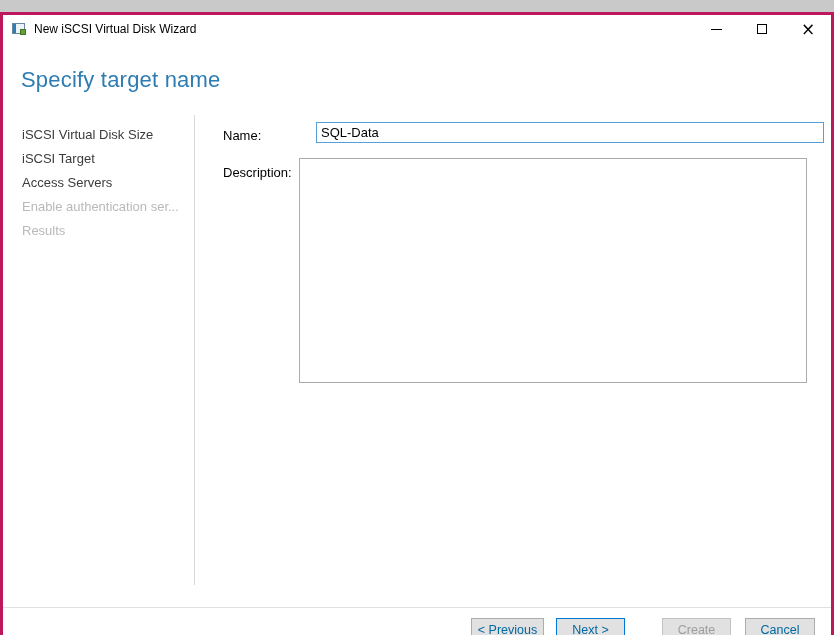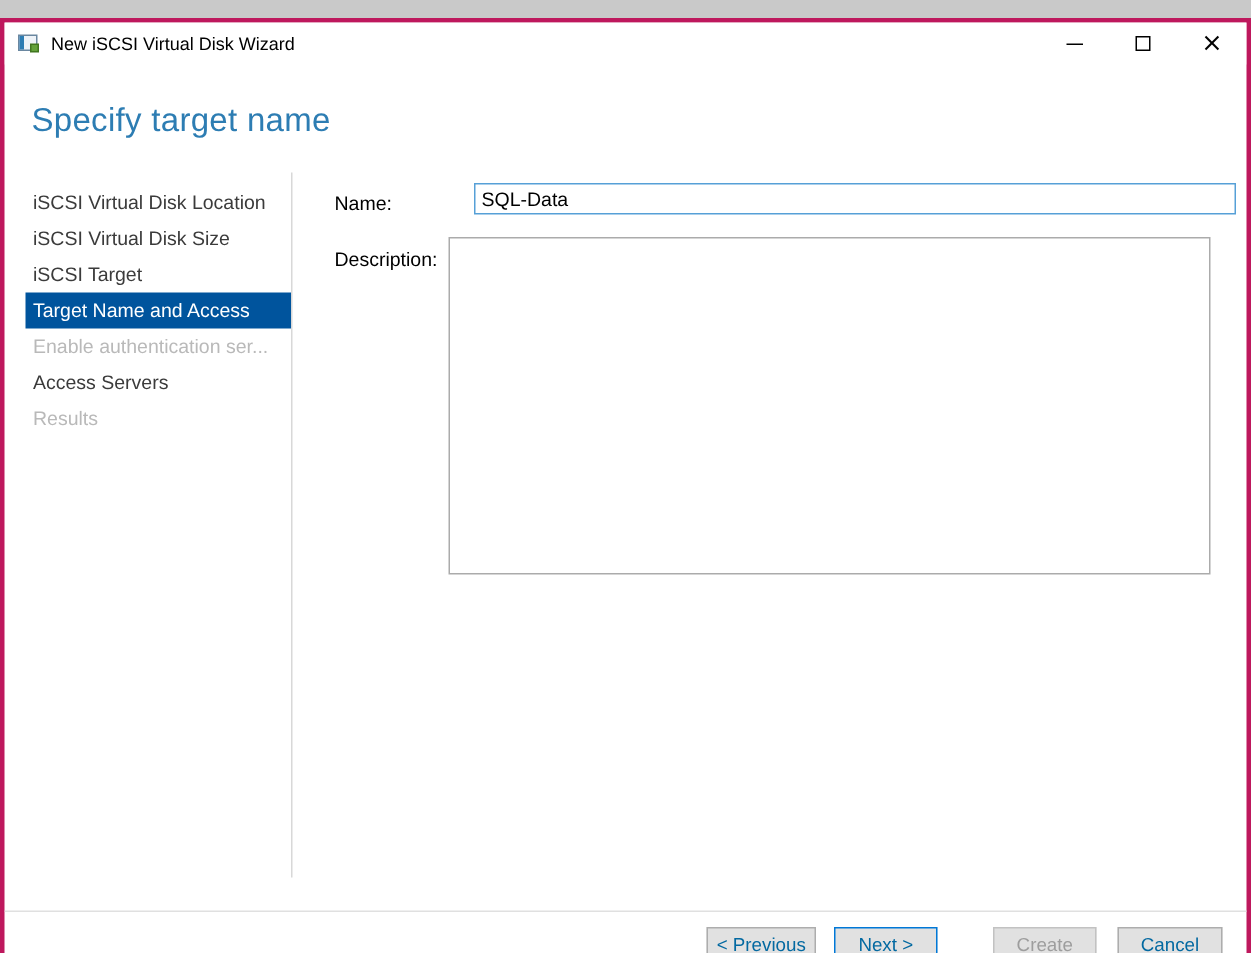--- a/index.html
+++ b/index.html
@@ -97,26 +97,24 @@
       </div>
       <div class="win-btn">
         <span class="glyph-close">×</span>
       </div>
     </div>
   </div>
 
   <div class="page-title">Specify target name</div>
 
   <div class="sidebar">
-    <div class="sidebar-item">iSCSI Virtual Disk Location</div>
     <div class="sidebar-item">iSCSI Virtual Disk Size</div>
     <div class="sidebar-item">iSCSI Target</div>
-    <div class="sidebar-item selected">Target Name and Access</div>
+    <div class="sidebar-item">Access Servers</div>
     <div class="sidebar-item disabled">Enable authentication ser...</div>
-    <div class="sidebar-item">Access Servers</div>
     <div class="sidebar-item disabled">Results</div>
   </div>
   <div class="v-divider"></div>
 
   <div class="field-label label-name">Name:</div>
   <input class="name-input" type="text" autofocus="" value="SQL-Data" style="">
 
   <div class="field-label label-description">Description:</div>
   <textarea class="desc-textarea" style=""></textarea>
 

